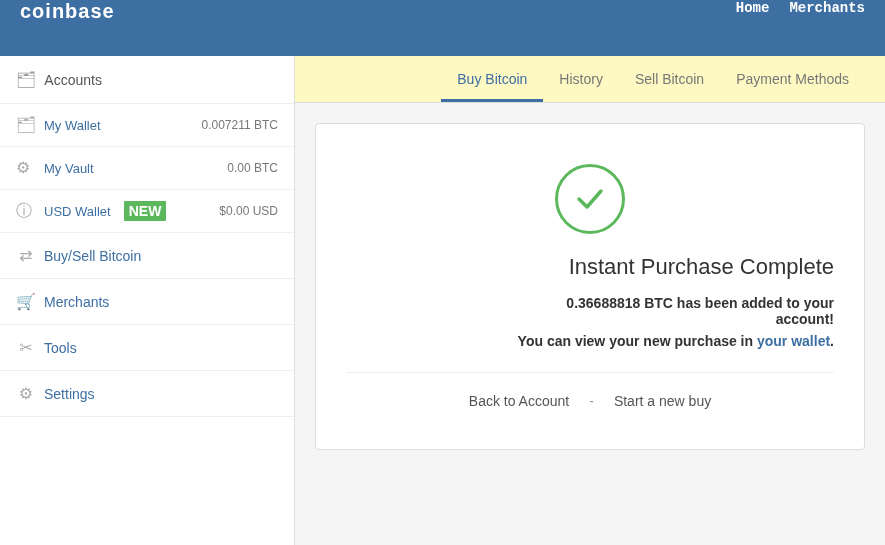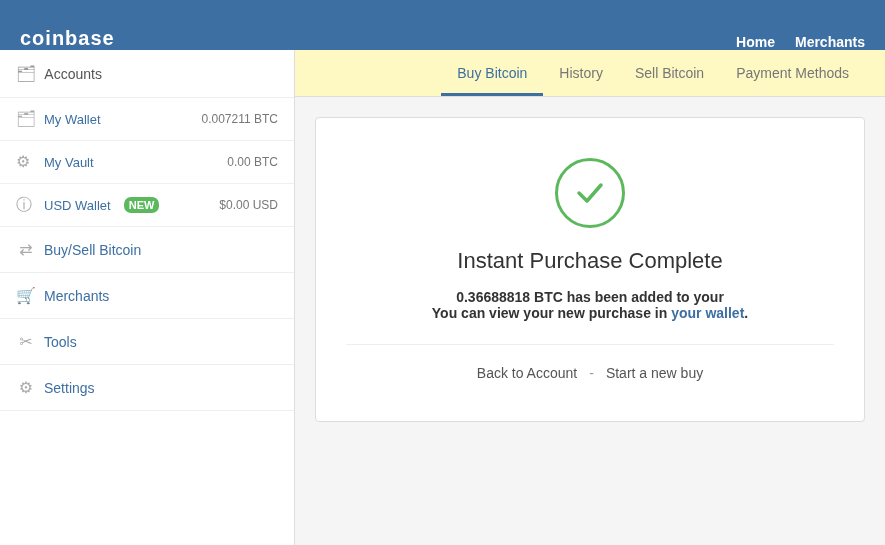--- a/index.html
+++ b/index.html
@@ -1,35 +1,36 @@
 <!DOCTYPE html>
 <html><head>
   <meta charset="utf-8">
   <style>
     * { box-sizing: border-box; margin: 0; padding: 0; }
     body { font-family: -apple-system, BlinkMacSystemFont, 'Segoe UI', Arial, sans-serif; font-size: 14px; color: #333; background: #f5f5f5; }
 
     
     .header {
       background: #3d6fa3;
-      height: 50px;
-      display: flex;
-      align-items: flex-end;
+      height: 56px;
+      display: flex;
+      align-items: flex-start;
       justify-content: space-between;
       padding: 0 20px;
     }
     .header-logo {
       color: white;
       font-size: 20px;
       font-weight: bold;
       letter-spacing: 1px;
     }
     .header-nav {
       display: flex;
       gap: 20px;
+      font-family: Liberation Mono, monospace;
     }
     .header-nav a {
       color: white;
       text-decoration: none;
       font-size: 14px;
       font-weight: 600;
     }
 
     
     .layout {
@@ -80,24 +81,24 @@
       color: #3d6fa3;
       font-size: 13px;
     }
     .wallet-balance {
       color: #777;
       font-size: 12px;
     }
     .badge-new {
       background: #5cb85c;
       color: white;
-      font-size: 11px;
+      font-size: 14px;
       font-weight: bold;
       padding: 2px 5px;
-      border-radius: 7px;
+      border-radius: 1px;
       margin-left: 5px;
       vertical-align: middle;
       text-align: center;
     }
     .sidebar-nav-item {
       display: flex;
       align-items: center;
       padding: 13px 16px;
       border-bottom: 1px solid #eee;
       gap: 8px;
@@ -143,21 +144,21 @@
 
     
     .content {
       padding: 20px;
     }
     .success-card {
       background: white;
       border: 1px solid #ddd;
       border-radius: 4px;
       padding: 40px 30px;
-      text-align: center;
+      text-align: right;
       max-width: 560px;
       margin: 0 auto;
     }
     .success-icon {
       width: 70px;
       height: 70px;
       border-radius: 50%;
       border: 3px solid #5cb85c;
       display: flex;
       align-items: center;
@@ -192,21 +193,21 @@
       margin-bottom: 23px;
     }
     .success-link-line a {
       color: #3d6fa3;
       text-decoration: none;
     }
     .success-actions {
       display: flex;
       justify-content: center;
       align-items: center;
-      gap: 12px;
+      gap: 20px;
       border-top: 1px solid #eee;
       padding-top: 20px;
     }
     .action-link {
       color: #555;
       text-decoration: none;
       font-size: 14px;
       cursor: pointer;
     }
     .action-separator {
@@ -295,20 +296,21 @@
 
         <div class="success-icon">
           <svg viewBox="0 0 36 36" fill="none" xmlns="http://www.w3.org/2000/svg">
             <polyline points="7,18 15,26 29,10" stroke="#5cb85c" stroke-width="3.5" stroke-linecap="round" stroke-linejoin="round"></polyline>
           </svg>
         </div>
 
         <div class="success-title">Instant Purchase Complete</div>
 
         <div class="success-amount">0.36688818 BTC has been added to your</div>
+        <div class="success-message">account!</div>
 
         <div class="success-link-line">
           <span>You can view your new purchase in </span><a href="#">your wallet</a><span>.</span>
         </div>
 
         <div class="success-actions">
           <a class="action-link" href="#">Back to Account</a>
           <span class="action-separator">-</span>
           <a class="action-link" href="#">Start a new buy</a>
         </div>

